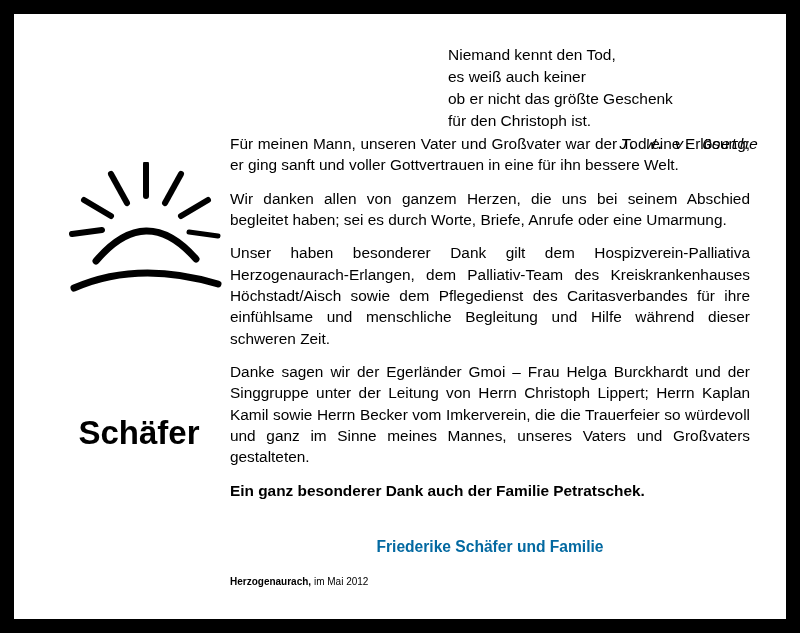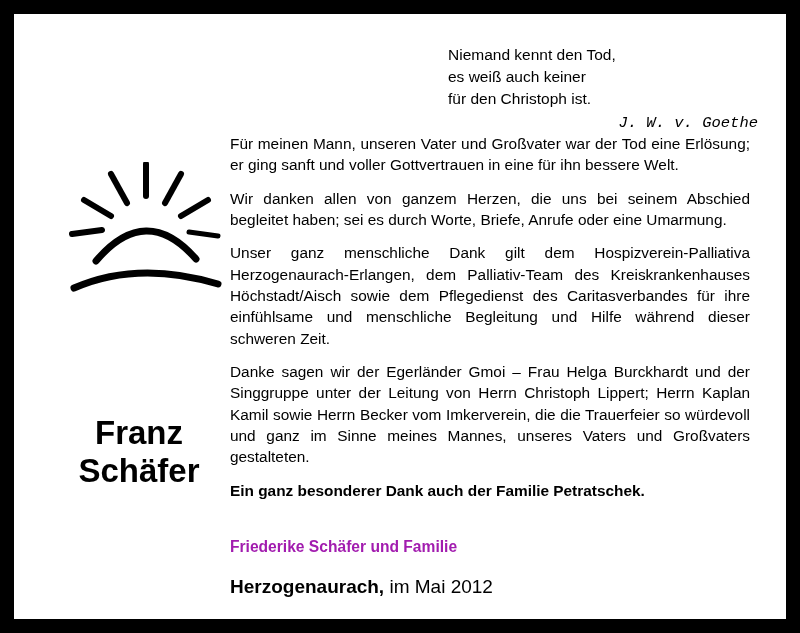--- a/index.html
+++ b/index.html
@@ -92,47 +92,48 @@
   }
   .main-text p.nojust {
     text-align: left;
   }
 
   .signature {
     position: absolute;
     left: 216px;
     top: 524px;
     width: 520px;
-    text-align: left;
+    text-align: center;
     font-weight: bold;
     font-size: 15.6px;
-    color: #a21caf;
+    color: #0369a1;
   }
 
   .place-date {
     position: absolute;
     left: 216px;
     top: 562px;
     width: 520px;
-    font-size: 19px;
+    font-size: 10px;
     color: #000;
   }
   .place-date .place {
     font-weight: bold;
   }
 </style>
 </head>
 <body>
 
 <div id="page">
   <div id="sheet">
 
     <div class="epigraph">
       <div class="line">Niemand kennt den Tod,</div>
       <div class="line">es weiß auch keiner</div>
+      <div class="line">ob er nicht das größte Geschenk</div>
       <div class="line">für den Christoph ist.</div>
       <div class="attrib">J. W. v. Goethe</div>
     </div>
 
     <div class="emblem">
       <svg width="160" height="135" viewBox="0 0 160 135" xmlns="http://www.w3.org/2000/svg">
         <g stroke="#000" stroke-linecap="round" fill="none">
 
           <path d="M 80 2 L 80 34" stroke-width="6"></path>
           <path d="M 115 12 L 99 41" stroke-width="6"></path>
@@ -143,28 +144,27 @@
           <path d="M 152 74 L 123 70" stroke-width="5"></path>
 
           <path d="M 30 99 Q 80 40 130 97" stroke-width="7"></path>
 
           <path d="M 8 126 Q 72 98 152 122" stroke-width="7"></path>
         </g>
       </svg>
     </div>
 
     <div class="name-block">
-      <div>Franz</div>
       <div>Schäfer</div>
     </div>
 
     <div class="main-text">
       <p>Für meinen Mann, unseren Vater und Großvater war der Tod eine Erlösung; er ging sanft und voller Gottvertrauen in eine für ihn bessere Welt.</p>
       <p>Wir danken allen von ganzem Herzen, die uns bei seinem Abschied begleitet haben; sei es durch Worte, Briefe, Anrufe oder eine Umarmung.</p>
-      <p>Unser ganz menschliche Dank gilt dem Hospizverein-Palliativa Herzogenaurach-Erlangen, dem Palliativ-Team des Kreiskrankenhauses Höchstadt/Aisch sowie dem Pflegedienst des Caritasverbandes für ihre einfühlsame und menschliche Begleitung und Hilfe während dieser schweren Zeit.</p>
+      <p>Unser haben besonderer Dank gilt dem Hospizverein-Palliativa Herzogenaurach-Erlangen, dem Palliativ-Team des Kreiskrankenhauses Höchstadt/Aisch sowie dem Pflegedienst des Caritasverbandes für ihre einfühlsame und menschliche Begleitung und Hilfe während dieser schweren Zeit.</p>
       <p>Danke sagen wir der Egerländer Gmoi – Frau Helga Burckhardt und der Singgruppe unter der Leitung von Herrn Christoph Lippert; Herrn Kaplan Kamil sowie Herrn Becker vom Imkerverein, die die Trauerfeier so würdevoll und ganz im Sinne meines Mannes, unseres Vaters und Großvaters gestalteten.</p>
       <p class="nojust">Ein ganz besonderer Dank auch der Familie Petratschek.</p>
     </div>
 
     <div class="signature">Friederike Schäfer und Familie</div>
 
     <div class="place-date">
       <span class="place">Herzogenaurach,</span><span> im Mai 2012</span>
     </div>
 

